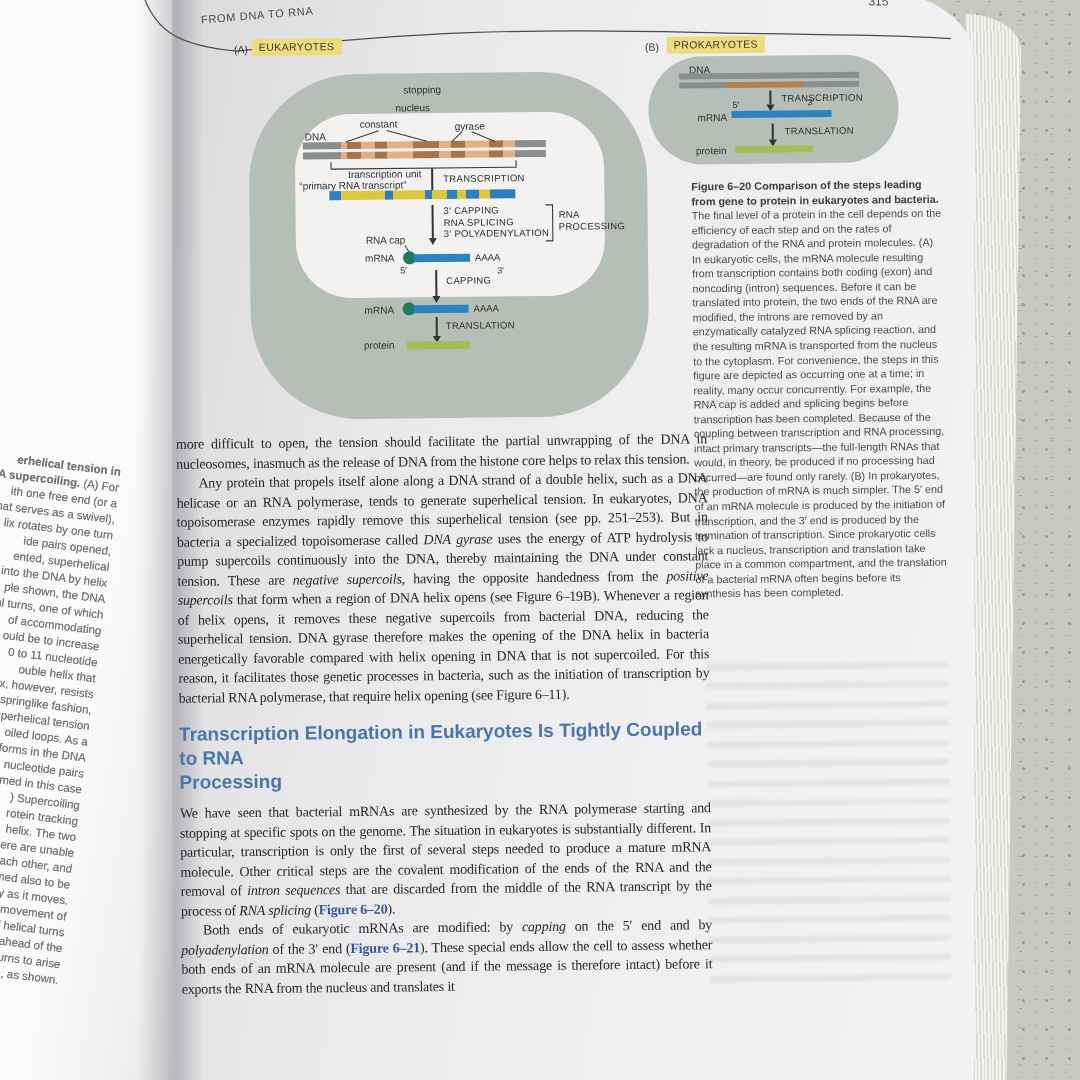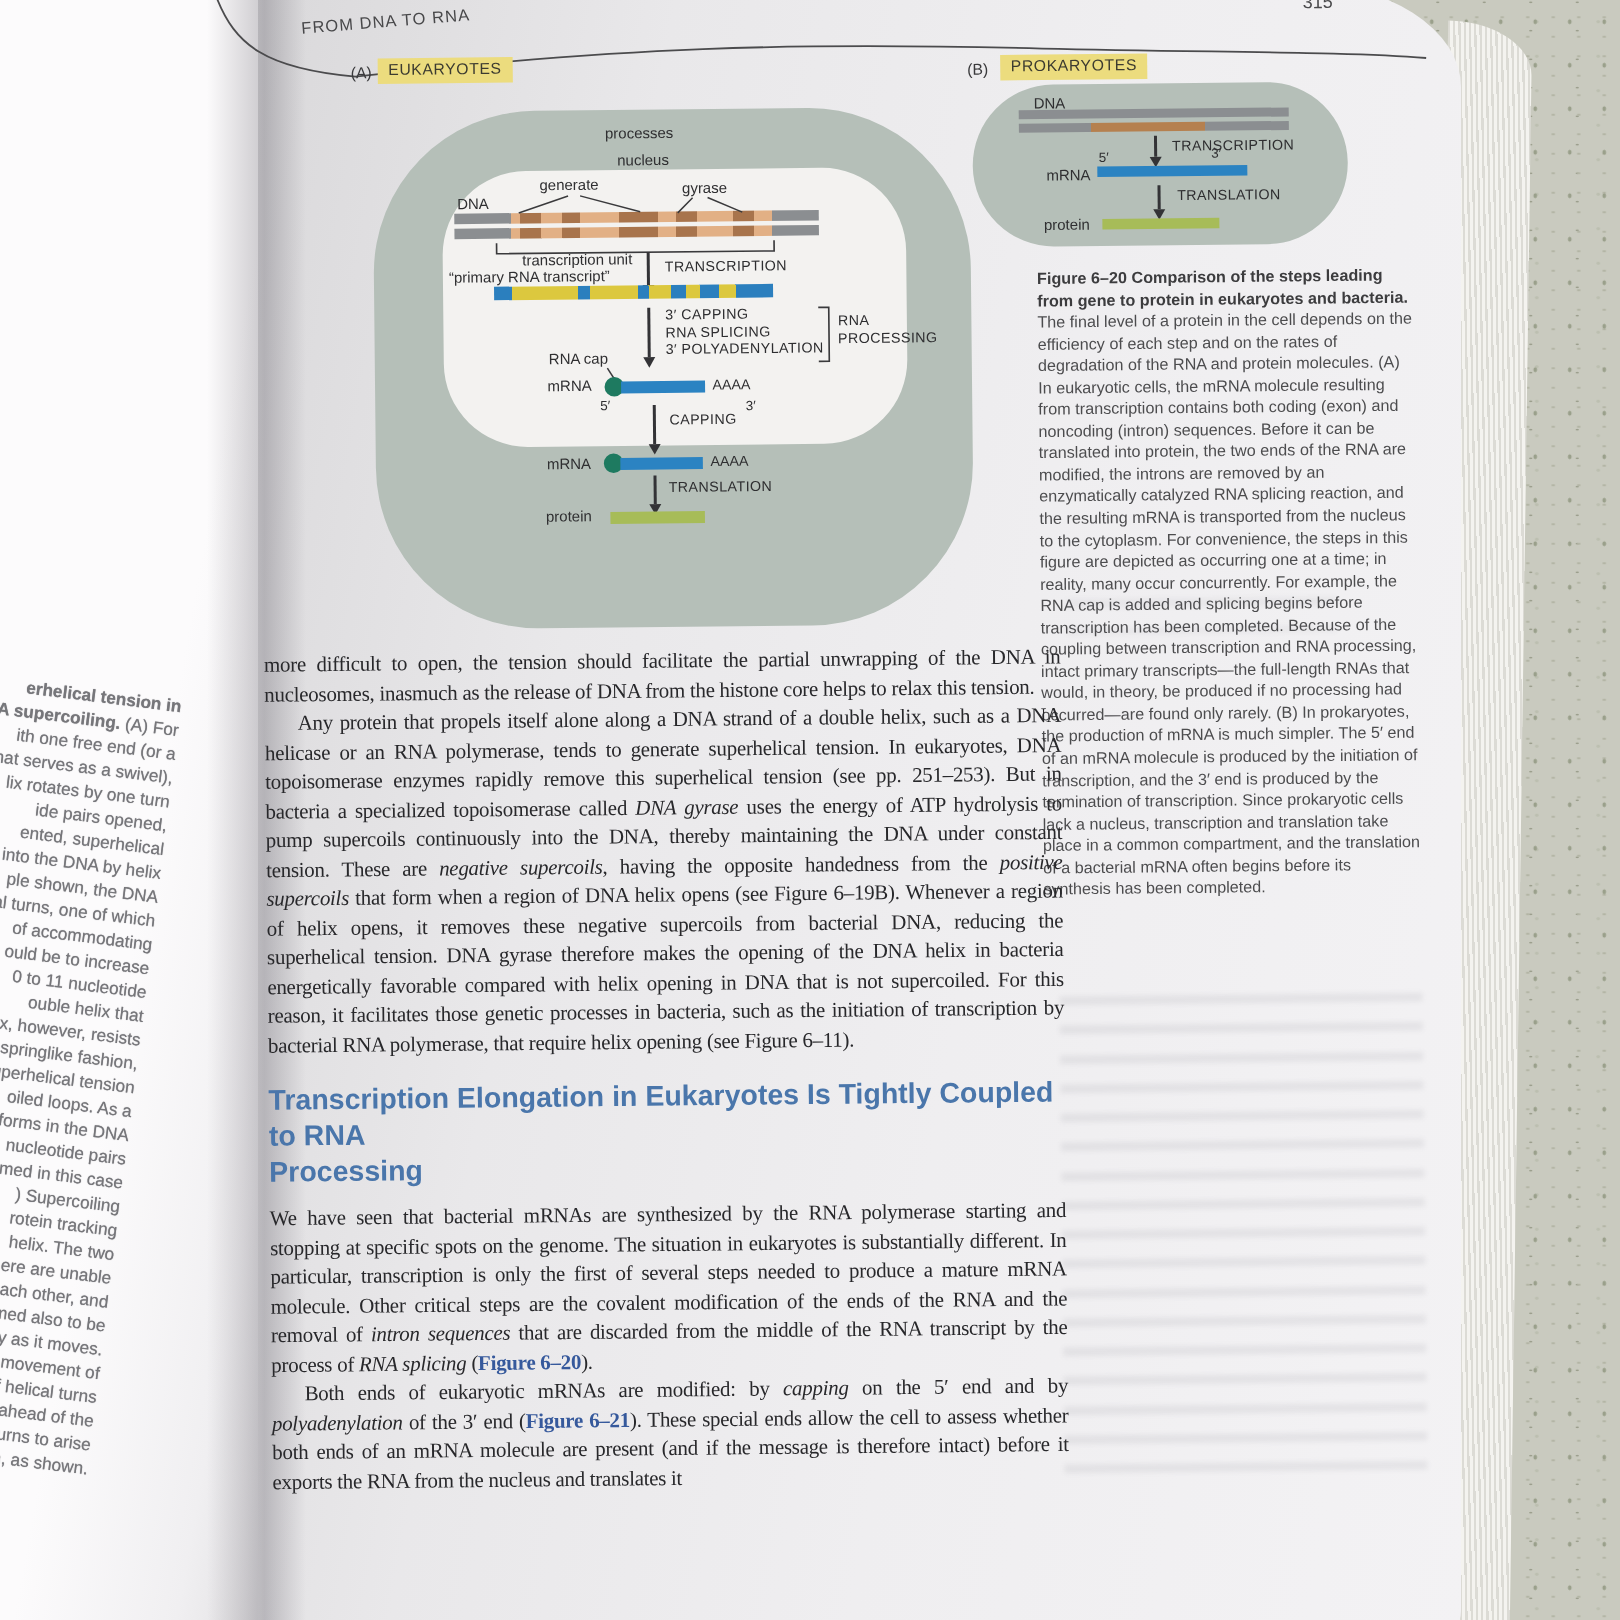--- a/index.html
+++ b/index.html
@@ -118,23 +118,23 @@
     </svg>
 
     <div class="panel-tag" style="left:239px;top:40px">(A)</div>
     <div class="chip" style="left:257px;top:36px">EUKARYOTES</div>
     <div class="panel-tag" style="left:650px;top:42px">(B)</div>
     <div class="chip" style="left:672px;top:38px">PROKARYOTES</div>
 
     <div class="cell" style="left:253px;top:72px;width:398px;height:345px;border-radius:108px"></div>
     <div class="abs" style="left:299px;top:112px;width:309px;height:184px;border-radius:56px;background:#f3f2f0"></div>
 
-    <div class="lbl" style="left:408px;top:83px">processes</div>
-    <div class="lbl" style="left:416px;top:101px">nucleus</div>
-    <div class="lbl" style="left:364px;top:117px">generate</div>
+    <div class="lbl" style="left:408px;top:83px">stopping</div>
+    <div class="lbl" style="left:400px;top:101px">nucleus</div>
+    <div class="lbl" style="left:364px;top:117px">constant</div>
     <div class="lbl" style="left:459px;top:120px">gyrase</div>
     <div class="lbl" style="left:309px;top:129px">DNA</div>
 
     <div class="bar" style="left:307px;top:140px;width:243px;height:7px;background:linear-gradient(90deg,#8b8e91 0 38px,#e2b085 38px 44px,#a8744c 44px 58px,#e2b085 58px 72px,#a8744c 72px 84px,#e2b085 84px 110px,#a8744c 110px 136px,#e2b085 136px 148px,#a8744c 148px 162px,#e2b085 162px 186px,#a8744c 186px 200px,#e2b085 200px 212px,#8b8e91 212px 243px)"></div>
     <div class="bar" style="left:307px;top:150px;width:243px;height:7px;background:linear-gradient(90deg,#8b8e91 0 38px,#e2b085 38px 44px,#a8744c 44px 58px,#e2b085 58px 72px,#a8744c 72px 84px,#e2b085 84px 110px,#a8744c 110px 136px,#e2b085 136px 148px,#a8744c 148px 162px,#e2b085 162px 186px,#a8744c 186px 200px,#e2b085 200px 212px,#8b8e91 212px 243px)"></div>
 
     <svg style="left:250px;top:110px;width:420px;height:150px" viewBox="0 0 420 150">
       <path d="M133,19 L100,30 M141,19 L181,30" stroke="#3a3a3c" stroke-width="1" fill="none"></path>
       <path d="M216,21 L206,31 M226,21 L249,31" stroke="#3a3a3c" stroke-width="1" fill="none"></path>
       <path d="M85,50 V57 H270 V50" stroke="#3a3a3c" stroke-width="1.1" fill="none"></path>

